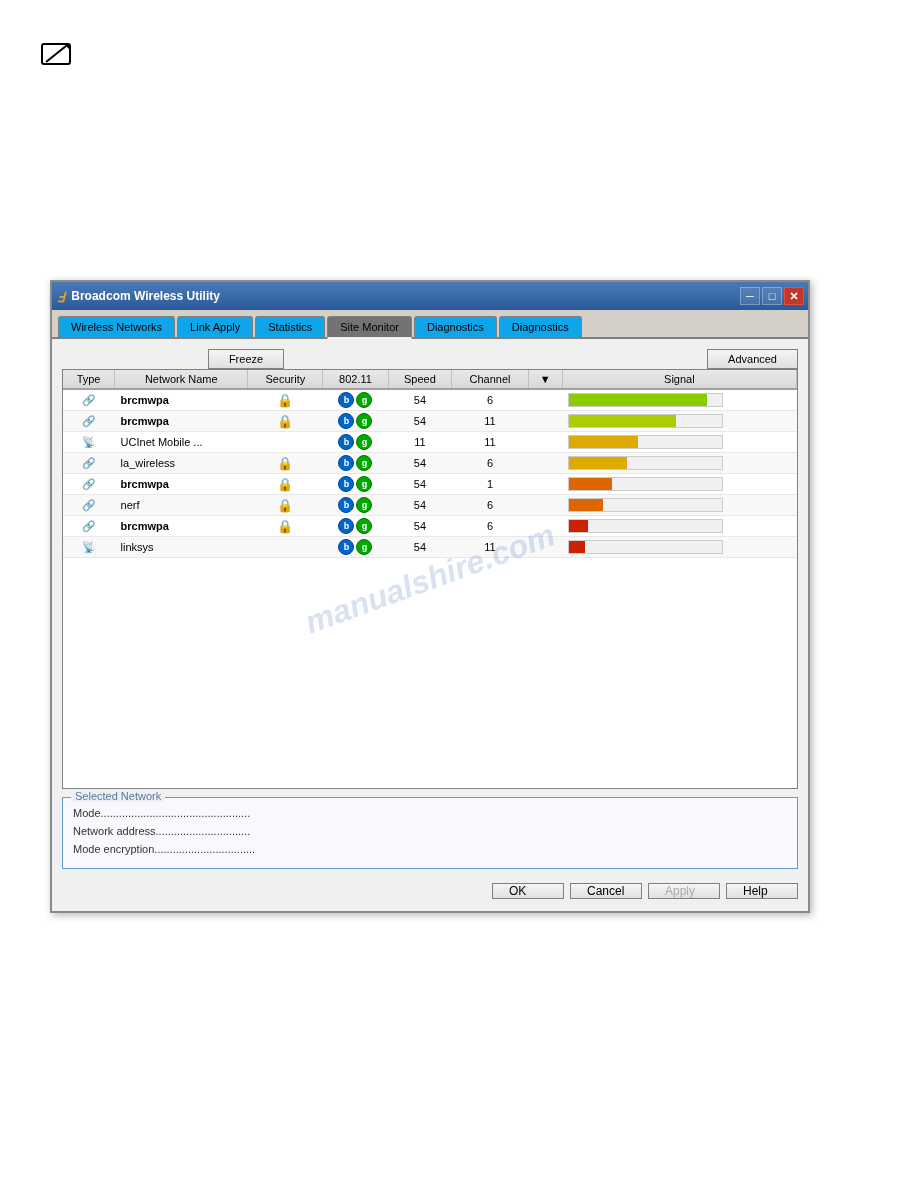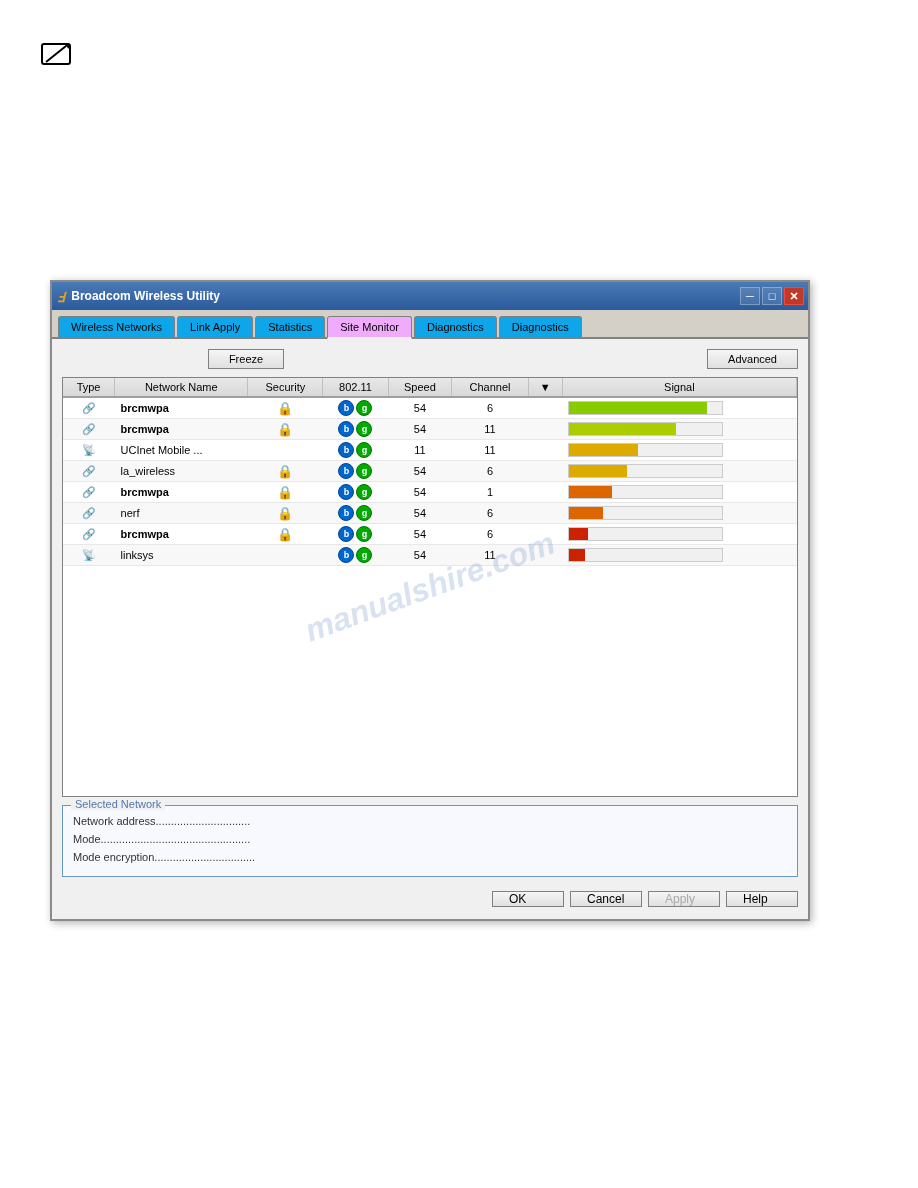--- a/index.html
+++ b/index.html
@@ -109,38 +109,38 @@
       background: #0ea5e9;
       border: 1px solid #808080;
       border-bottom: none;
       cursor: pointer;
       font-size: 11px;
       color: #000;
       border-radius: 3px 3px 0 0;
     }
 
     .tab.active {
-      background: #f0abfc;
+      background: #737373;
       font-weight: normal;
       border-bottom: 2px solid #f0f0f0;
       margin-bottom: -2px;
       z-index: 1;
     }
 
     
     .content-area {
       background: #f0f0f0;
       padding: 10px 10px 8px 10px;
     }
 
     
     .button-row {
       display: flex;
       justify-content: flex-start;
-      margin-bottom: 8px;
+      margin-bottom: 0;
     }
 
     .btn-center {
       display: flex;
       justify-content: center;
       flex: 1;
     }
 
     .btn-right {
       display: flex;
@@ -547,25 +547,25 @@
                     </div>
                   </td>
                 </tr>
               </tbody>
           </table>
         </div>
 
         <div class="selected-network-box">
           <span class="selected-network-legend">Selected Network</span>
           <div class="info-row">
-            <span class="info-label">Network address...............................</span>
+            <span class="info-label">Mode.................................................</span>
             <span></span>
           </div>
           <div class="info-row">
-            <span class="info-label">Mode.................................................</span>
+            <span class="info-label">Network address...............................</span>
             <span></span>
           </div>
           <div class="info-row">
             <span class="info-label">Mode encryption.................................</span>
             <span></span>
           </div>
         </div>
 
         <div class="bottom-buttons">
           <button class="bottom-btn">OK</button>

